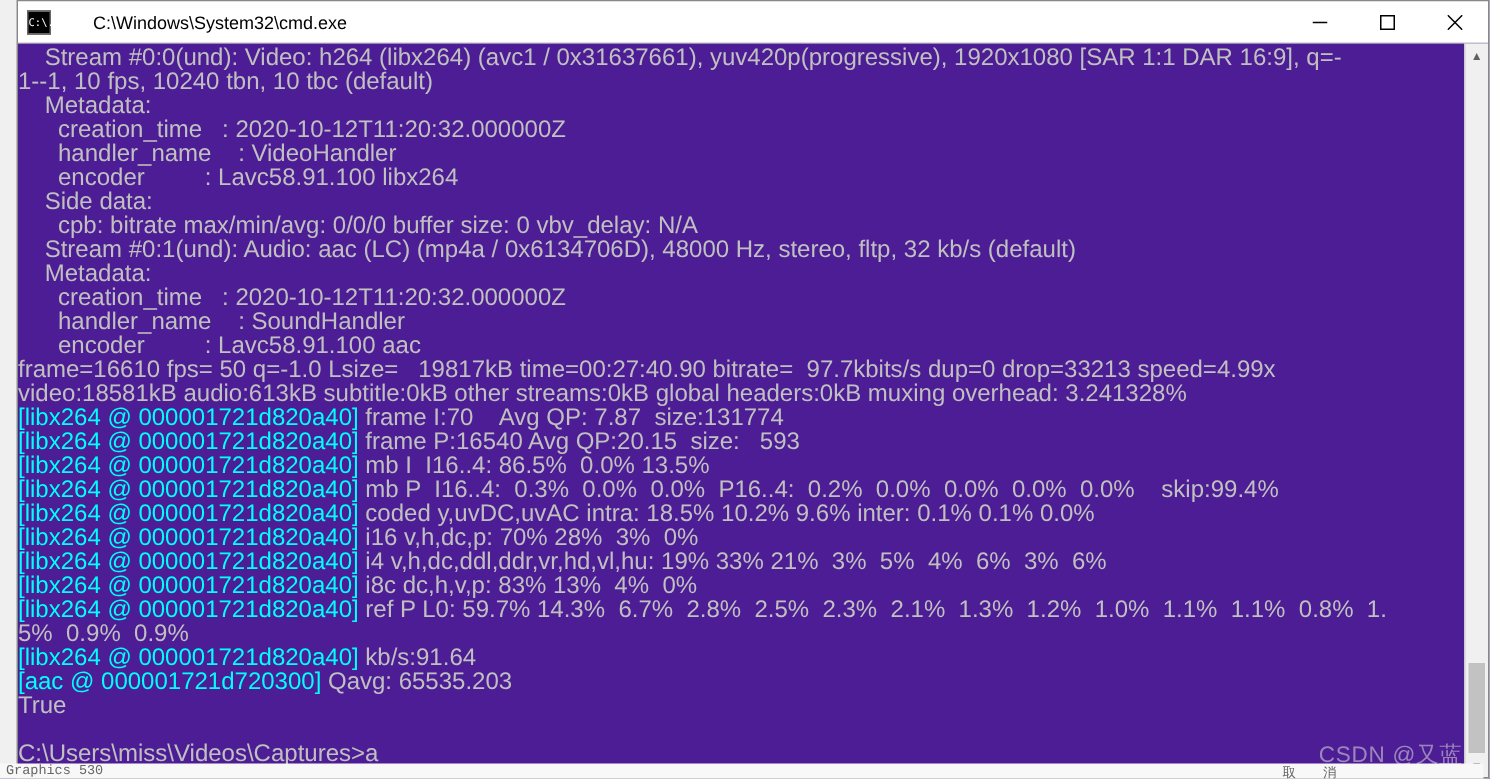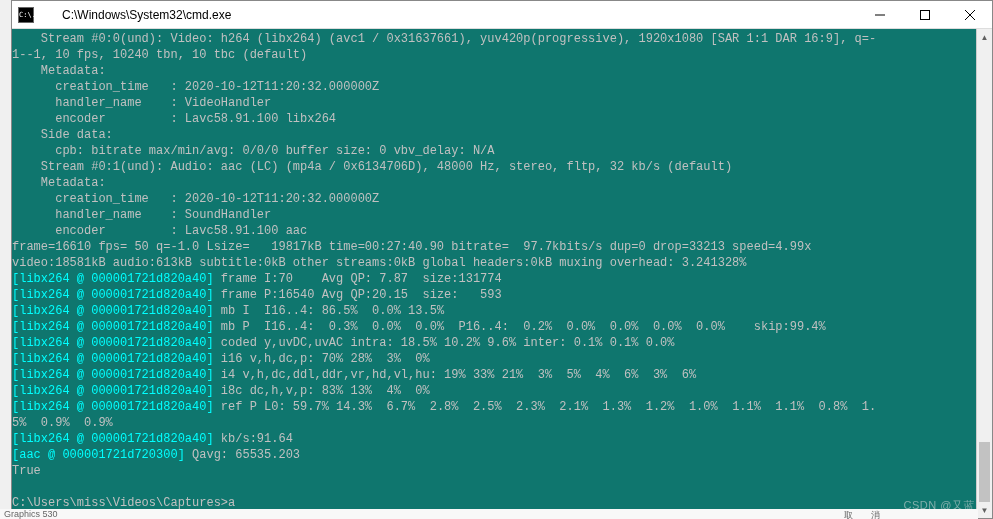--- a/index.html
+++ b/index.html
@@ -52,24 +52,24 @@
     height: 28px;
     display: flex;
     align-items: center;
     justify-content: center;
     font-size: 11px;
     color: #000;
   }
   .winbtn svg { width: 10px; height: 10px; }
   .console {
     flex: 1;
-    background: #0f766e;
+    background: #4c1d95;
     color: #c0c0c0;
-    font-family: Liberation Mono, monospace;
-    font-size: 12px;
+    font-family: Liberation Sans, sans-serif;
+    font-size: 16px;
     line-height: 16px;
     padding: 2px 0 2px 0;
     overflow: hidden;
     position: relative;
     white-space: pre;
   }
   .console .line { white-space: pre; }
   .cyan { color: #00ffff; }
   .scrollbar {
     position: absolute;
@@ -102,36 +102,36 @@
     bottom: 0;
     height: 60px;
     background: #c2c2c2;
   }
   .scroll-arrow.bottom { position: absolute; bottom: 0; left: 0; right: 0; }
   .watermark {
     position: absolute;
     right: 18px;
     bottom: 6px;
     color: rgba(220,220,220,0.55);
-    font-size: 11px;
+    font-size: 15px;
     font-family: "Microsoft YaHei", sans-serif;
     letter-spacing: 0.5px;
     pointer-events: none;
   }
   .bottom-strip {
     position: absolute;
     left: 0;
-    right: 15px;
+    right: 4px;
     bottom: 0;
     height: 10px;
     background: #f8f8f8;
     color: #666;
     font-size: 9px;
     padding-left: 4px;
-    font-family: Liberation Sans, sans-serif;
+    font-family: Liberation Mono, monospace;
     overflow: hidden;
     display: flex;
     justify-content: space-between;
   }
   .bottom-strip .right { margin-right: 80px; letter-spacing: 18px; }
 </style>
 </head>
 <body>
 
 <div class="window">

